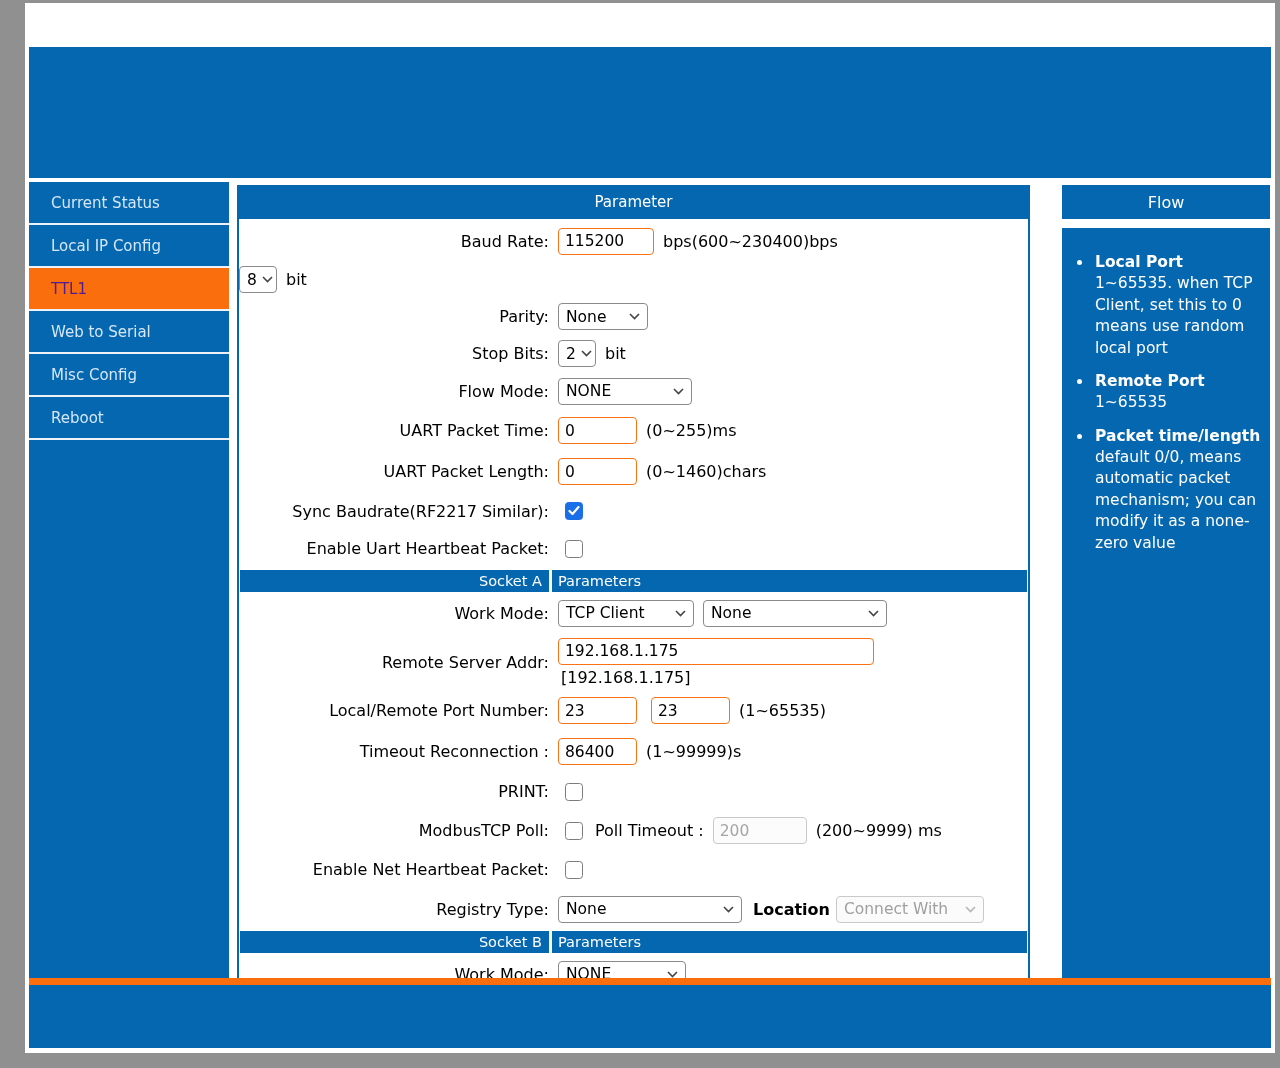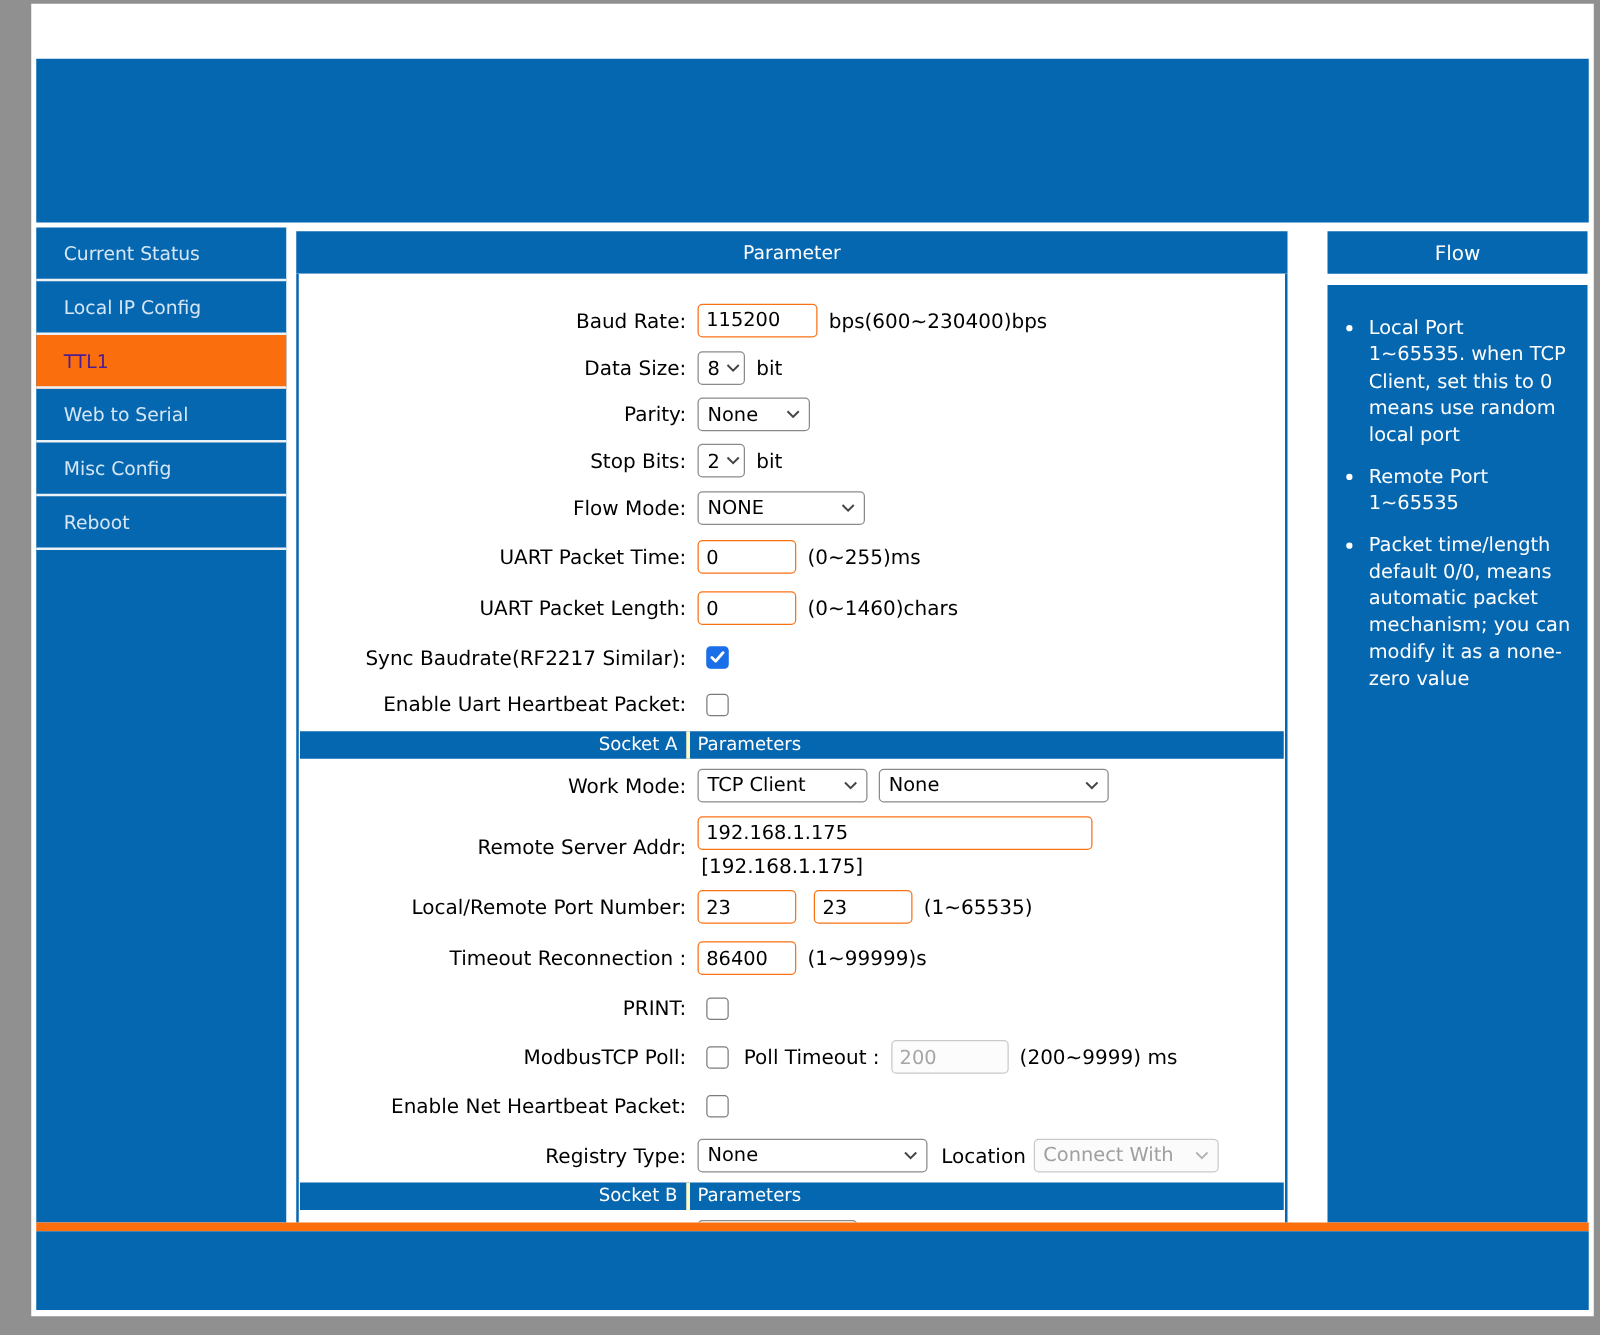--- a/index.html
+++ b/index.html
@@ -26,21 +26,21 @@
   .sidebar { left:4px; top:179px; width:200px; height:796px; background:#0667b1; }
   .nav-item { height:43px; border-bottom:2px solid #edf2f7; display:flex; align-items:center;
     padding-left:22px; color:#d5e7f6; font-size:15px; cursor:pointer; }
   .nav-item.active { background:#fb6e0e; color:#4c1d95; }
 
   
   .main { left:212px; top:182px; width:793px; height:793px; }
   .panel-title { height:34px; background:#0667b1; color:#fff; font-size:15px;
     display:flex; align-items:center; justify-content:center; }
   .form-body { height:759px; background:#fff; border-left:2px solid #0667b1;
-    border-right:2px solid #0667b1; overflow:hidden; padding-top:17px; }
+    border-right:2px solid #0667b1; overflow:hidden; padding-top:2px; }
 
   .row { display:flex; align-items:center; }
   .r37{height:37px}.r38{height:38px}.r39{height:39px}.r40{height:40px}
   .r41{height:41px}.r42{height:42px}.r56{height:56px}
   .lbl { width:319px; padding-right:9px; flex-shrink:0; text-align:right;
     font-size:16px; color:#000; }
   .ctl { display:flex; align-items:center; gap:9px; font-size:16px; color:#000; }
   .ctl-col { display:flex; flex-direction:column; justify-content:center; }
   .note { font-size:16px; color:#000; margin-top:3px; padding-left:3px; }
 
@@ -63,30 +63,30 @@
   .checkbox.checked { background:#1a6ee8; border-color:#1a6ee8; }
 
   .socket-bar { height:22px; background:#0667b1; color:#fff; font-size:14.5px;
     display:flex; align-items:center; margin:3px 1px 0 1px; }
   .socket-bar.b2 { margin-top:2px; }
   .socket-left { width:312px; text-align:right; padding-right:7px;
     border-right:3px solid #fef9c3; flex-shrink:0; height:100%;
     display:flex; align-items:center; justify-content:flex-end; }
   .socket-right { padding-left:6px; }
 
-  .bold-lbl { font-weight:normal; }
+  .bold-lbl { font-weight:bold; }
 
   
   .help-title { left:1037px; top:182px; width:208px; height:34px; background:#0667b1;
     color:#fff; font-size:16px; display:flex; align-items:center; justify-content:center; }
   .help-body { left:1037px; top:225px; width:208px; height:750px; background:#0667b1;
     color:#fff; padding:24px 8px 0 10px; font-size:15.5px; line-height:1.38; }
   .help-body ul { list-style:disc; padding-left:21px; }
   .help-body li { margin-bottom:12px; padding-left:2px; }
-  .help-item-title { font-weight:normal; }
+  .help-item-title { font-weight:bold; }
 
   
   .footer-line { left:4px; top:975px; width:1242px; height:7px; background:#fb6e0e; z-index:5; }
   .footer { left:4px; top:982px; width:1242px; height:63px; background:#0667b1; z-index:5; }
 </style>
 </head>
 <body>
 
 <div class="page">
 
@@ -120,21 +120,20 @@
 
       <div class="row r40">
         <label class="lbl">Baud Rate:</label>
         <div class="ctl">
           <input class="txt w96" value="115200" style="">
           <span>bps(600~230400)bps</span>
         </div>
       </div>
 
       <div class="row r37">
-        <label class="lbl">Data Size:</label>
         <div class="ctl">
           <span class="select sw38">
             <span>8</span>
             <span class="chev">
                 <svg width="11" height="7" viewBox="0 0 11 7">
                   <path d="M1 1l4.5 4.5L10 1" fill="none" stroke="#444" stroke-width="1.6"></path>
                 </svg>
               </span>
           </span>
           <span>bit</span>

